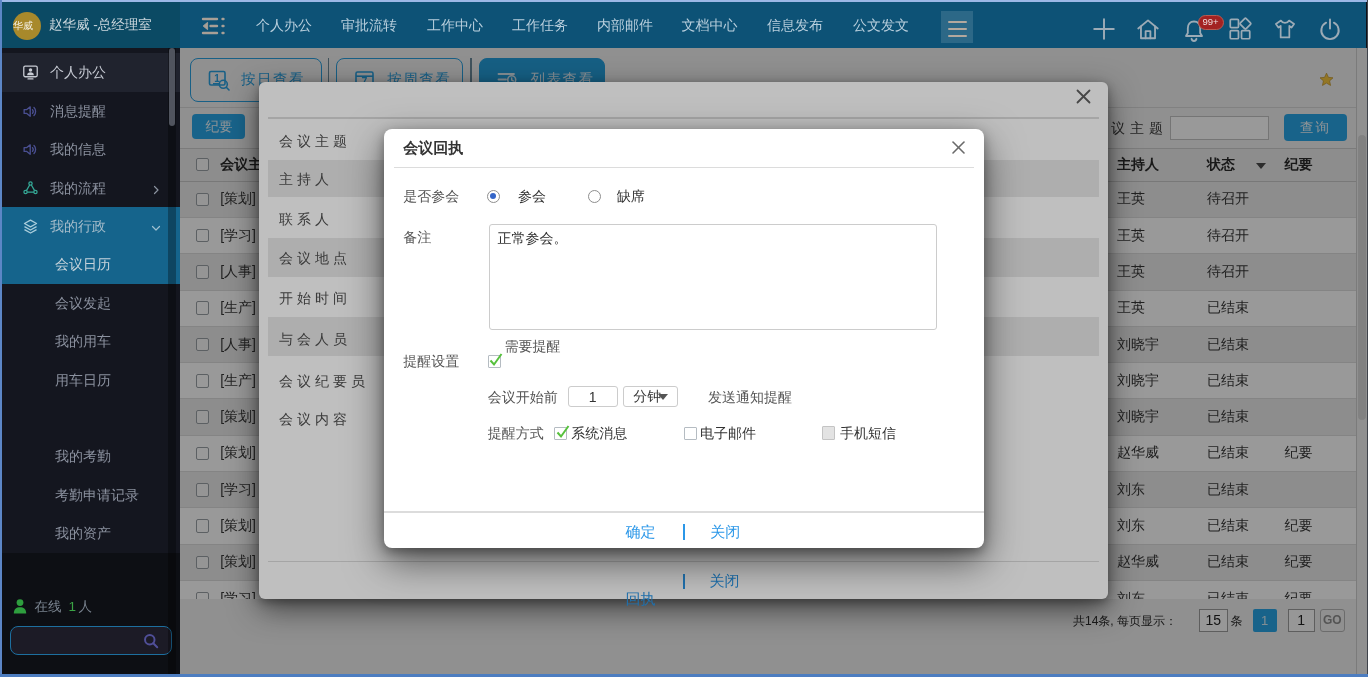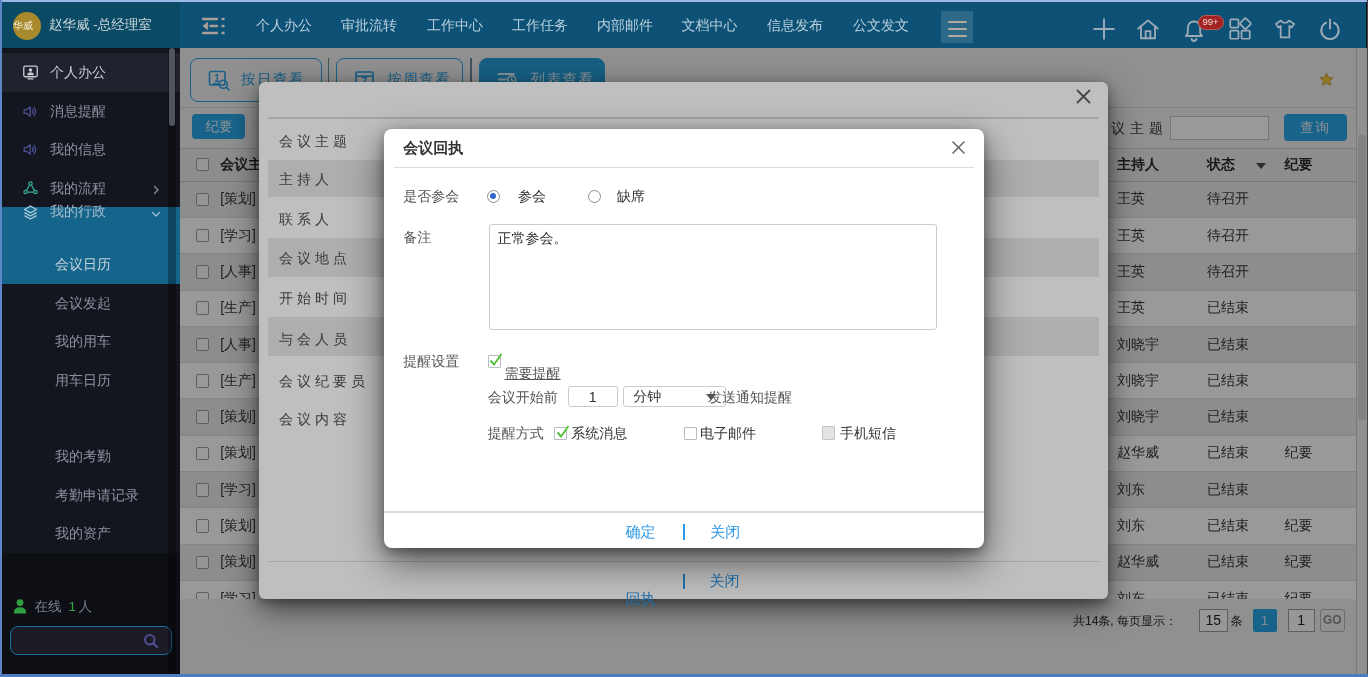--- a/index.html
+++ b/index.html
@@ -89,21 +89,21 @@
   .modal2 .m-title { position:absolute; left:19.2px; top:0; height:38px; line-height:38px; font-size:15px; font-weight:bold; color:#333; }
   .m2-label { position:absolute; left:19.2px; font-size:14px; color:#555; height:20px; line-height:20px; }
   .m2-text { position:absolute; font-size:14px; color:#333; height:20px; line-height:20px; }
   .radio { position:absolute; width:13px; height:13px; border:1.5px solid #8e8e8e; border-radius:50%; background:#fff; }
   .radio .dot { position:absolute; left:2px; top:2px; width:6px; height:6px; border-radius:50%; background:#3465c8; }
   .cbx { position:absolute; width:13px; height:13px; border:1px solid #b5bcc2; border-radius:1px; background:#fff; }
   .cbx.disabled { background:#e3e3e3; border-color:#c4c4c4; }
   .cbx svg { position:absolute; left:0.5px; top:-3px; }
   .m2-textarea { position:absolute; left:104.6px; top:95.3px; width:448.8px; height:106px; border:1px solid #ccc; border-radius:3px; font-size:14px; color:#333; padding:5px 8px; resize:none; font-family:"Liberation Sans",sans-serif; background:#fff; }
   .m2-input { position:absolute; left:183.7px; top:257.4px; width:50.3px; height:21.1px; border:1px solid #ccc; border-radius:3px; font-size:14px; color:#333; padding:0 20px; font-family:"Liberation Sans",sans-serif; }
-  .m2-select { position:absolute; left:239.2px; top:257.4px; width:103px; height:21.1px; border:1px solid #ccc; border-radius:3px; background:#fff; }
+  .m2-select { position:absolute; left:239.2px; top:257.4px; width:55px; height:21.1px; border:1px solid #ccc; border-radius:3px; background:#fff; }
   .m2-select .sel-txt { position:absolute; left:9px; top:0; height:19px; line-height:19px; font-size:14px; color:#333; }
   .m2-select .sel-caret { position:absolute; right:9px; top:7px; width:0; height:0; border-left:5.5px solid transparent; border-right:5.5px solid transparent; border-top:6px solid #555; }
 </style>
 </head>
 <body>
 
 <div class="screen">
 
   <div class="abs topbar">
     <div class="abs topbar-left">
@@ -218,21 +218,21 @@
         </svg>
       </span>
       <span class="lbl">我的流程</span>
       <span class="sb-caret">
         <svg width="12" height="12" viewBox="0 0 24 24" fill="none" stroke="currentColor" stroke-width="2.4" stroke-linecap="round" stroke-linejoin="round">
             <path d="M9 5 L16 12 L9 19"></path>
           </svg>
       </span>
     </div>
     <div class="abs" style="left:0; top:159px; width:178px; height:76.8px; background:#15648c;"></div>
-    <div class="sb-row" style="top:145px;font-family:Liberation Serif, serif;">
+    <div class="sb-row" style="top:159px;">
       <span class="sb-icon">
         <svg width="17" height="17" viewBox="0 0 24 24" fill="none" stroke="#a9cddb" stroke-width="1.8" stroke-linejoin="round">
           <path d="M12 3 L20.5 7.8 L12 12.6 L3.5 7.8 Z"></path>
           <path d="M3.5 12.2 L12 17 L20.5 12.2"></path>
           <path d="M3.5 16.4 L12 21.2 L20.5 16.4"></path>
         </svg>
       </span>
       <span class="lbl" style="color:#a5bcca;">我的行政</span>
       <span class="sb-caret" style="color:#9fc0d0;">
         <svg width="12" height="12" viewBox="0 0 24 24" fill="none" stroke="currentColor" stroke-width="2.4" stroke-linecap="round" stroke-linejoin="round">
@@ -519,21 +519,21 @@
 
     <div class="m2-label" style="top:98px;">备注</div>
     <textarea class="m2-textarea" style="">正常参会。</textarea>
 
     <div class="m2-label" style="top:221.6px;">提醒设置</div>
     <span class="cbx" style="left:103.7px; top:225.8px;">
       <svg width="14" height="14" viewBox="0 0 14 14" fill="none" stroke="#57c13d" stroke-width="2">
         <path d="M1.5 7.5 L5 11.5 L12.5 1"></path>
       </svg>
     </span>
-    <div class="m2-label" style="left:120.6px; top:234px;text-decoration:underline;">需要提醒</div>
+    <div class="m2-label" style="left:120.6px; top:207px;">需要提醒</div>
 
     <div class="m2-label" style="left:103.7px; top:257.9px;">会议开始前</div>
     <input class="m2-input" value="10" style="">
     <div class="m2-select">
       <span class="sel-txt">分钟</span>
       <span class="sel-caret"></span>
     </div>
     <div class="m2-label" style="left:324px; top:257.9px;">发送通知提醒</div>
 
     <div class="m2-label" style="left:103.7px; top:293.7px;">提醒方式</div>

